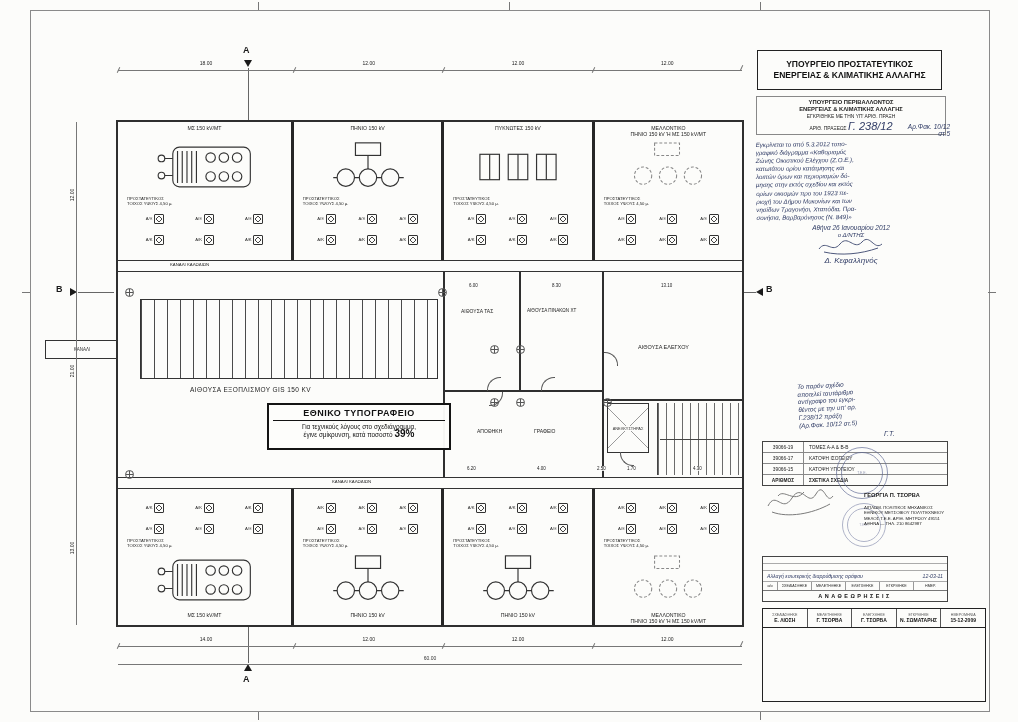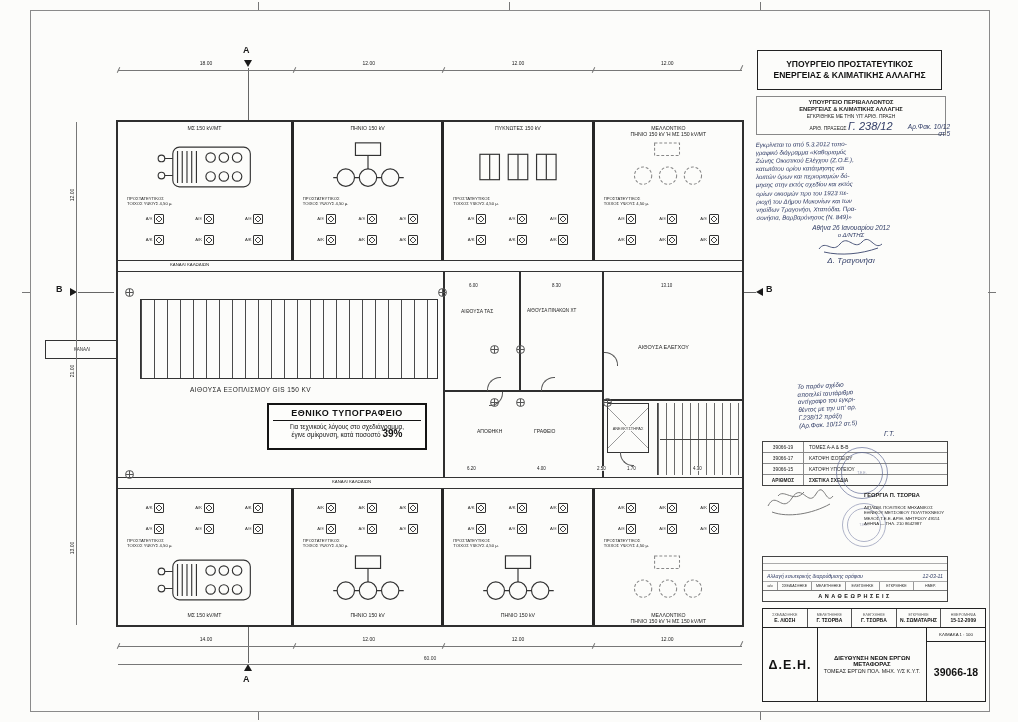--- a/index.html
+++ b/index.html
@@ -100,21 +100,21 @@
   .dim-endtick{position:absolute;left:741px;width:1px;height:6px;background:#777;transform:rotate(25deg)}
   .et-top{top:65px}.et-bottom{top:641px}
   .dim-total{position:absolute;left:118px;top:655px;width:624px;height:10px;text-align:center;font-size:5px}
   .dim-total::after{content:"";position:absolute;left:0;right:0;bottom:0;border-bottom:1px solid #777}
   .dim-col{position:absolute;left:76px;top:122px;height:503px;border-left:1px solid #777}
   .dims-left{position:absolute;inset:0;pointer-events:none}
   .dim-l{position:absolute;left:66px;font-size:5px;color:#222;transform:rotate(-90deg)}
   .dim-i{position:absolute;font-size:4.5px;color:#222;background:rgba(252,252,250,.85);padding:0 1px}
 
   
-  .prstamp{position:absolute;left:267px;top:403px;width:160px;height:47px;border:2px solid #141414;background:rgba(253,253,251,.97);
+  .prstamp{position:absolute;left:267px;top:403px;width:184px;height:47px;border:2px solid #141414;background:rgba(253,253,251,.97);
            box-sizing:border-box;padding:3px 4px;z-index:6}
   .pr-title{font-size:9px;font-weight:bold;text-align:center;letter-spacing:.5px;color:#111;
             border-bottom:1px solid #141414;padding-bottom:1.5px}
   .pr-text{font-size:6.4px;line-height:7.8px;text-align:center;margin-top:2px;color:#111}
   .pr-text span{white-space:pre-line}
   .pr-pct{font-size:10px;}
 
   
   .ink{color:#2e3a64;font-style:italic}
   .minbox{position:absolute;left:757px;top:50px;width:183px;height:38px;border:1.5px solid #222;background:#fcfcfa;
@@ -721,21 +721,21 @@
 νησίδων Τραγονήσι, Χταπόδια, Πρα-
 σονήσια, Βαρβαρόνησος (Ν. 849)»</div>
   <div class="appr-date ink">Αθήνα 26 Ιανουαρίου 2012</div>
   <div class="appr-signer ink">ο Δ/ΝΤΗΣ</div>
   <svg class="appr-sig" width="70" height="18" viewBox="0 0 70 18">
     <g fill="none" stroke="#2e3a64" stroke-width="1" opacity=".85">
       <path d="M3 11 C10 1 16 16 24 6 S38 13 46 4 S58 13 66 6"></path>
       <path d="M8 14 C25 18 45 16 62 10"></path>
     </g>
   </svg>
-  <div class="appr-name ink">Δ. Τραγονήσι</div>
+  <div class="appr-name ink">Δ. Κεφαλληνός</div>
 </div>
 
 <div class="note ink">Το παρόν σχέδιο
 αποτελεί ταυτάριθμο
 αντίγραφο του εγκρι-
 θέντος με την υπ' αρ.
 Γ.238/12 πράξη
 (Αρ.Φακ. 10/12 στ.5)</div>
 <div class="note-init ink">Γ.Τ.</div>
 
@@ -823,24 +823,13 @@
       <div class="tb-col">
         <div class="h">ΕΓΚΡΙΘΗΚΕ</div>
         <div class="v">Ν. ΣΩΜΑΤΑΡΗΣ</div>
       </div>
 
       <div class="tb-col">
         <div class="h">ΗΜΕΡΟΜΗΝΙΑ</div>
         <div class="v">15-12-2009</div>
       </div>
     </div>
-  <div class="tb-bot">
-    <div class="tb-org">Δ.Ε.Η.</div>
-    <div class="tb-dept">
-      <div class="d1">ΔΙΕΥΘΥΝΣΗ ΝΕΩΝ ΕΡΓΩΝ ΜΕΤΑΦΟΡΑΣ</div>
-      <div class="d2">ΤΟΜΕΑΣ ΕΡΓΩΝ ΠΟΛ. ΜΗΧ. Υ/Σ Κ.Υ.Τ.</div>
-    </div>
-    <div class="tb-right">
-      <div class="tb-scale">ΚΛΙΜΑΚΑ 1 : 100</div>
-      <div class="tb-num">39066-18</div>
-    </div>
-  </div>
 </div>
 
 </body></html>

